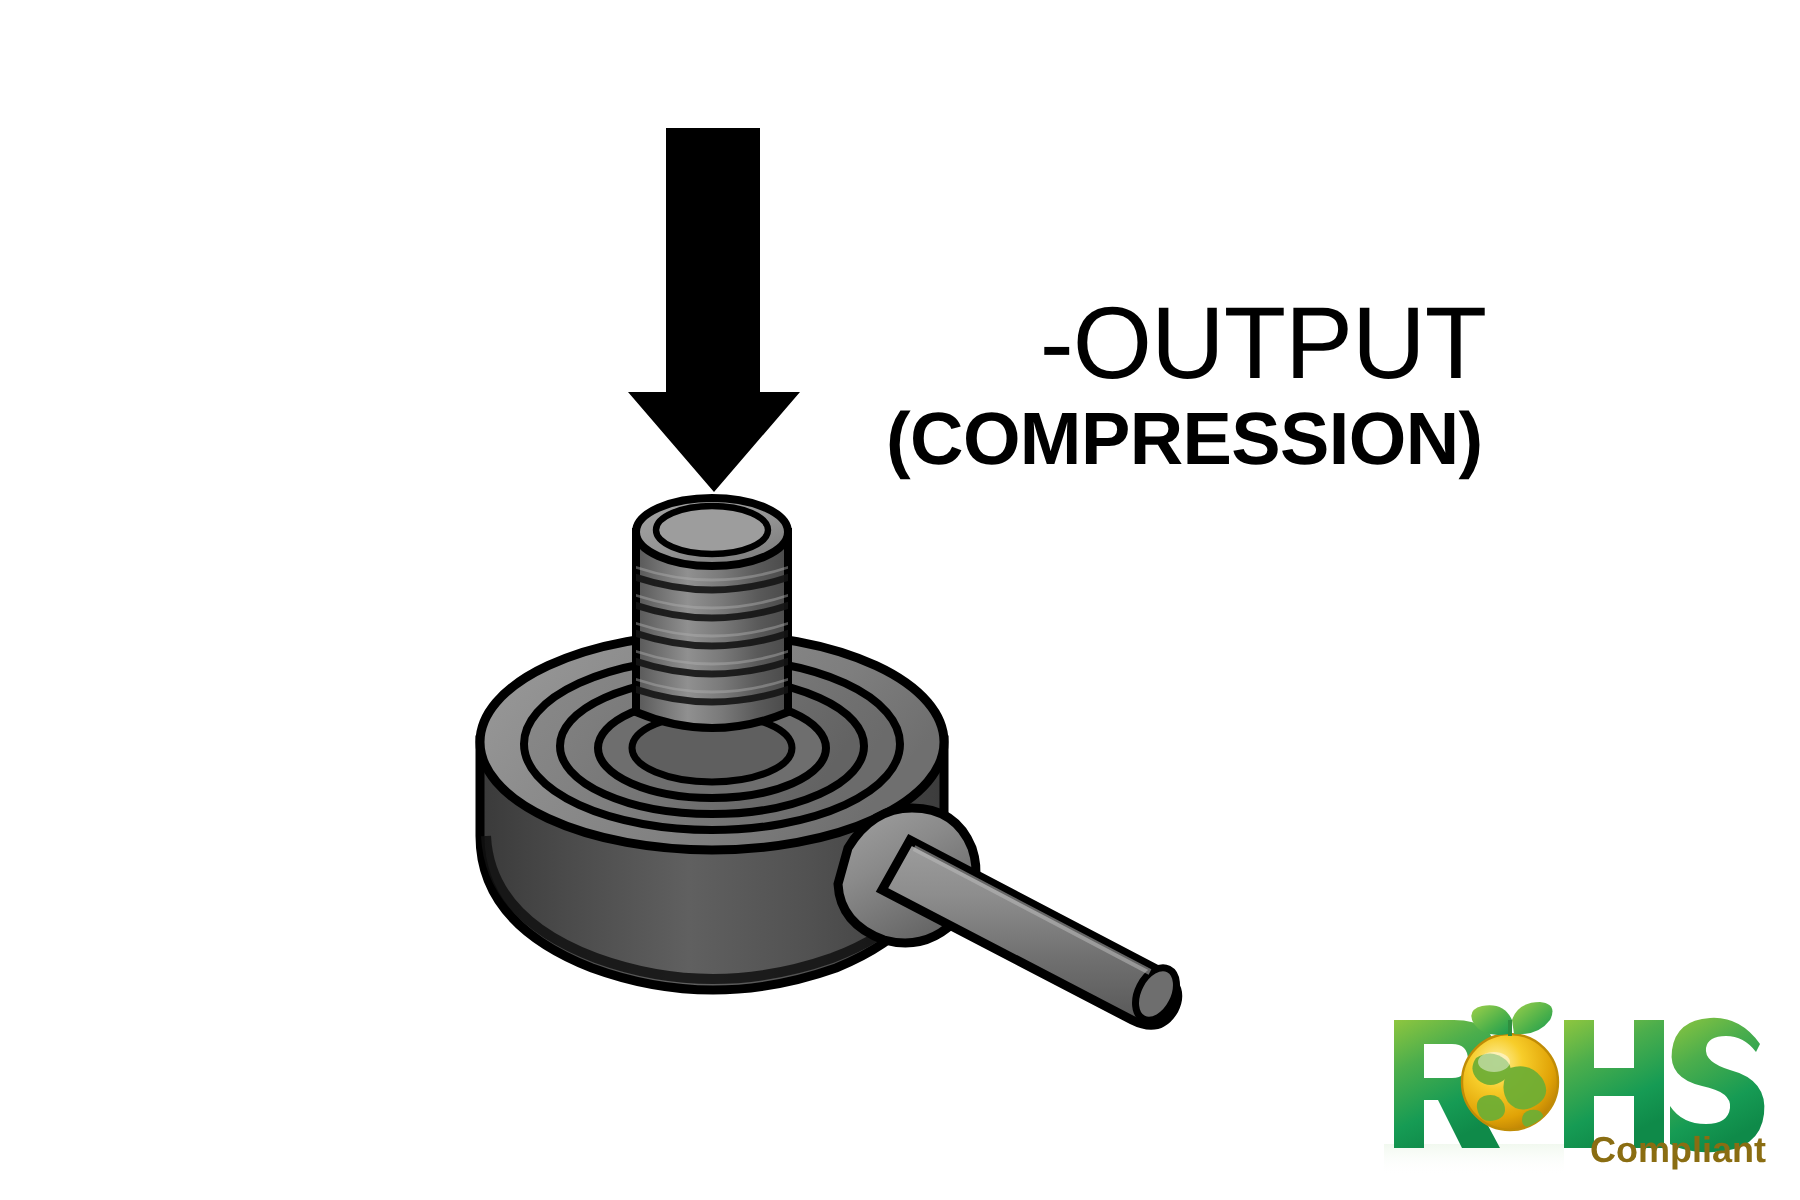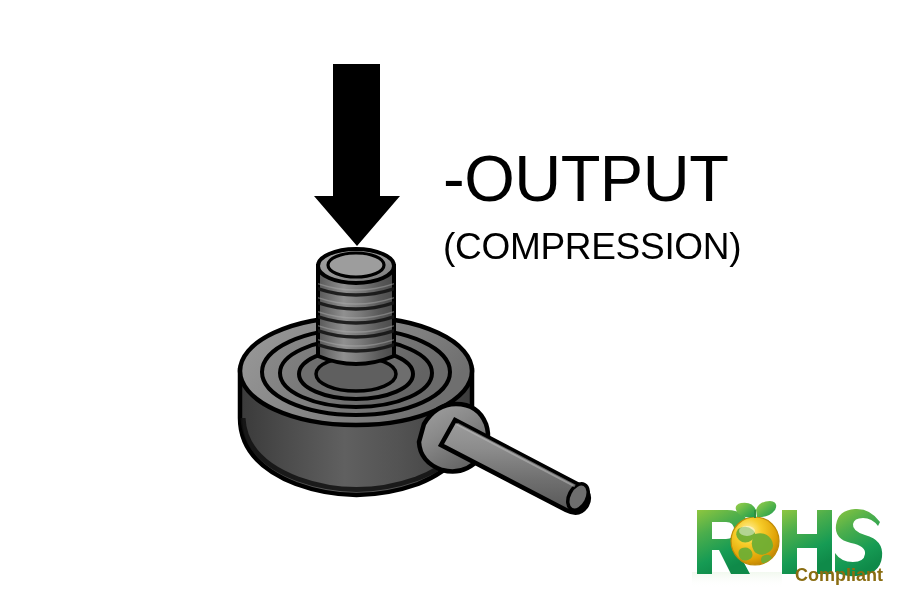--- a/index.html
+++ b/index.html
@@ -27,31 +27,32 @@
   .label-block {
     position: absolute;
     left: 443px;
     top: 146px;
     width: 300px;
     color: #000000;
     line-height: 1.0;
     user-select: none;
   }
   .label-primary {
-    font-size: 65px;
+    font-size: 51px;
     letter-spacing: -0.5px;
     white-space: nowrap;
     font-weight: 400;
+    text-align: right;
   }
   .label-secondary {
     font-size: 37px;
     letter-spacing: -0.3px;
     white-space: nowrap;
-    margin-top: 17px;
-    font-weight: 400;
+    margin-top: 4px;
+    font-weight: 700;
   }
 </style>
 </head>
 <body>
 
 <div id="stage">
 
   <svg class="diagram-svg" viewBox="0 0 900 600">
     <defs>
       <linearGradient id="gradBodySide" x1="0" y1="0" x2="1" y2="0">

